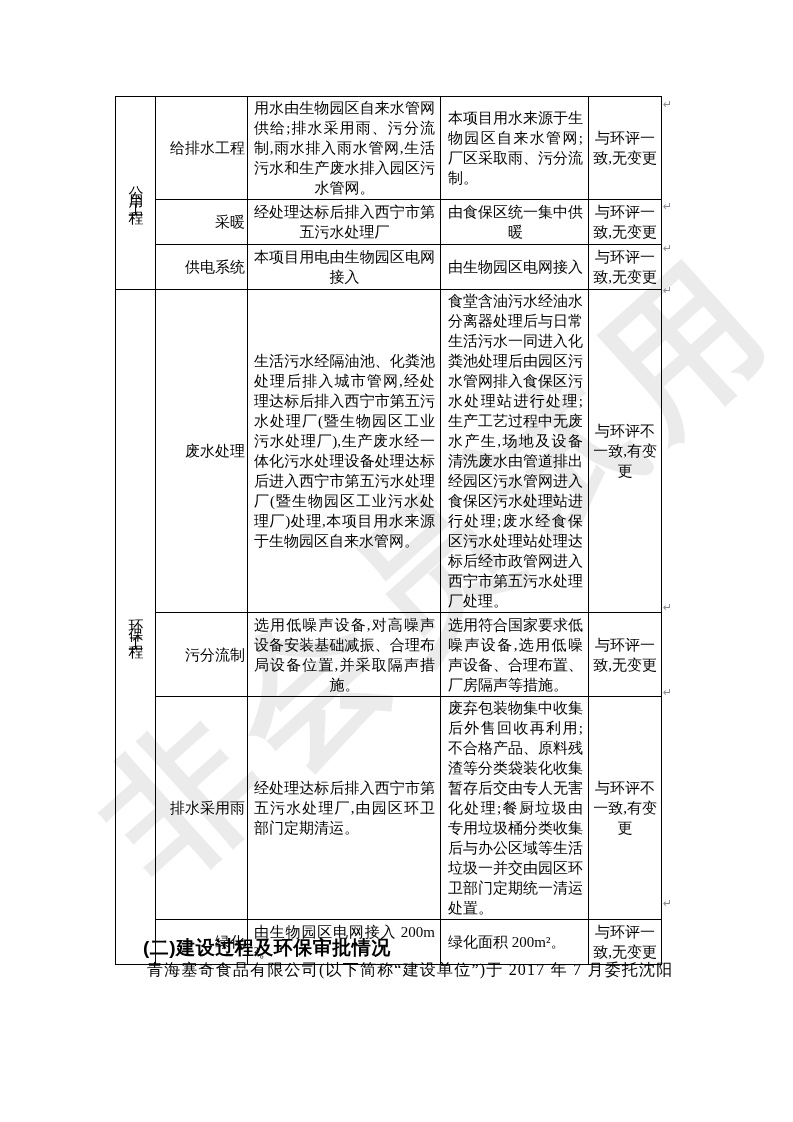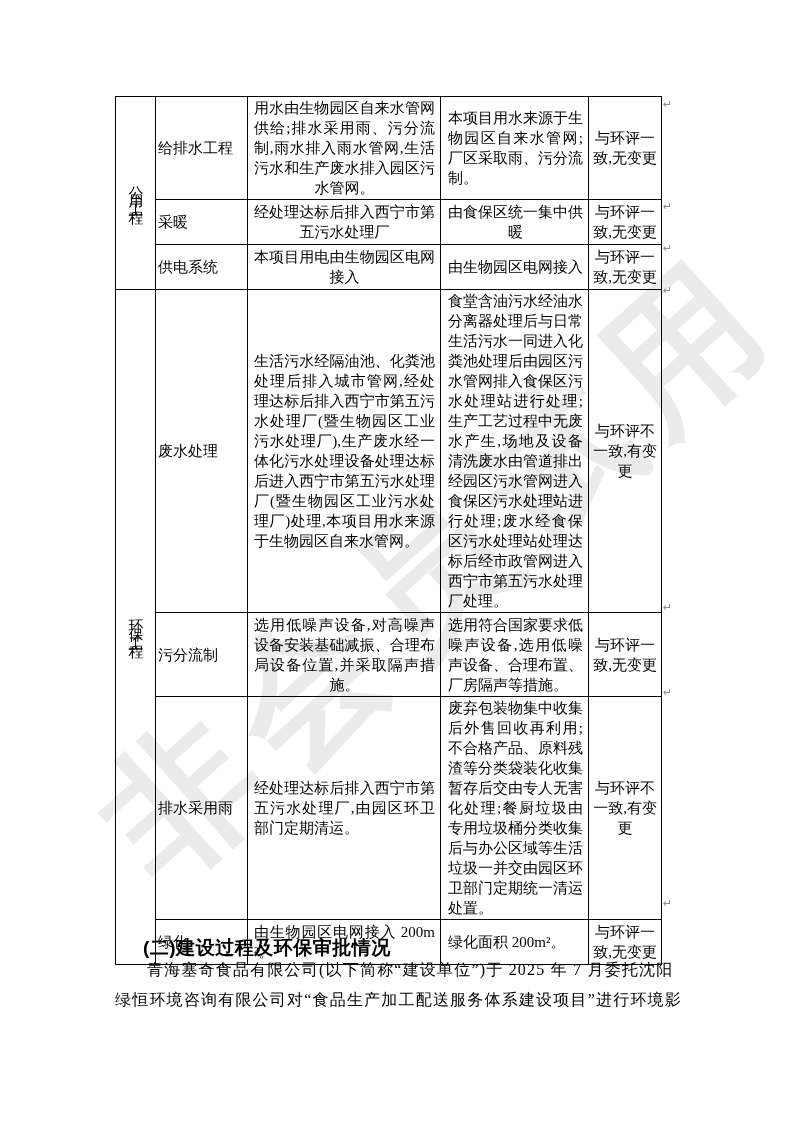--- a/index.html
+++ b/index.html
@@ -24,21 +24,21 @@
   }
   table.cmp td {
     border:1px solid #000; vertical-align:middle;
     overflow:hidden; word-break:break-all;
   }
   td.c1 { text-align:center; }
   .vlabel {
     display:inline-block; writing-mode:vertical-lr; text-orientation:upright;
     letter-spacing:9px; line-height:1;
   }
-  td.c2 { text-align:left; padding:0 2px; }
+  td.c2 { text-align:right; padding:0 2px; }
   td.c3 { padding:1px 5px 1px 6px; text-align:justify; }
   td.c4 { padding:1px 5px 1px 7px; text-align:justify; }
   td.c5 { text-align:center; padding:2px 2px; }
   td.last-center { text-align-last:center;font-family:Liberation Serif, serif; }
   td.last-left   { text-align-last:left; }
   td.center-all  { text-align:center; }
   .entermark {
     position:absolute; left:663px; width:14px; height:14px;
     color:#8a8a96; font-size:11px; line-height:12px;
     font-family:"DejaVu Sans", sans-serif;
@@ -127,17 +127,16 @@
   <span class="entermark" style="top:201px">↵</span>
   <span class="entermark" style="top:243px">↵</span>
   <span class="entermark" style="top:285px">↵</span>
   <span class="entermark" style="top:602px">↵</span>
   <span class="entermark" style="top:687px">↵</span>
   <span class="entermark" style="top:898px">↵</span>
 
   <div class="sec-heading">(二)建设过程及环保审批情况</div>
 
   <div class="body-para">
-    <div class="pline indent">青海塞奇食品有限公司(以下简称“建设单位”)于 2025 年 7 月委托沈阳</div>
-    <div class="pline">绿恒环境咨询有限公司对“食品生产加工配送服务体系建设项目”进行环境影</div>
+    <div class="pline indent">青海塞奇食品有限公司(以下简称“建设单位”)于 2017 年 7 月委托沈阳</div>
   </div>
 
 </div>
 
 </body></html>

